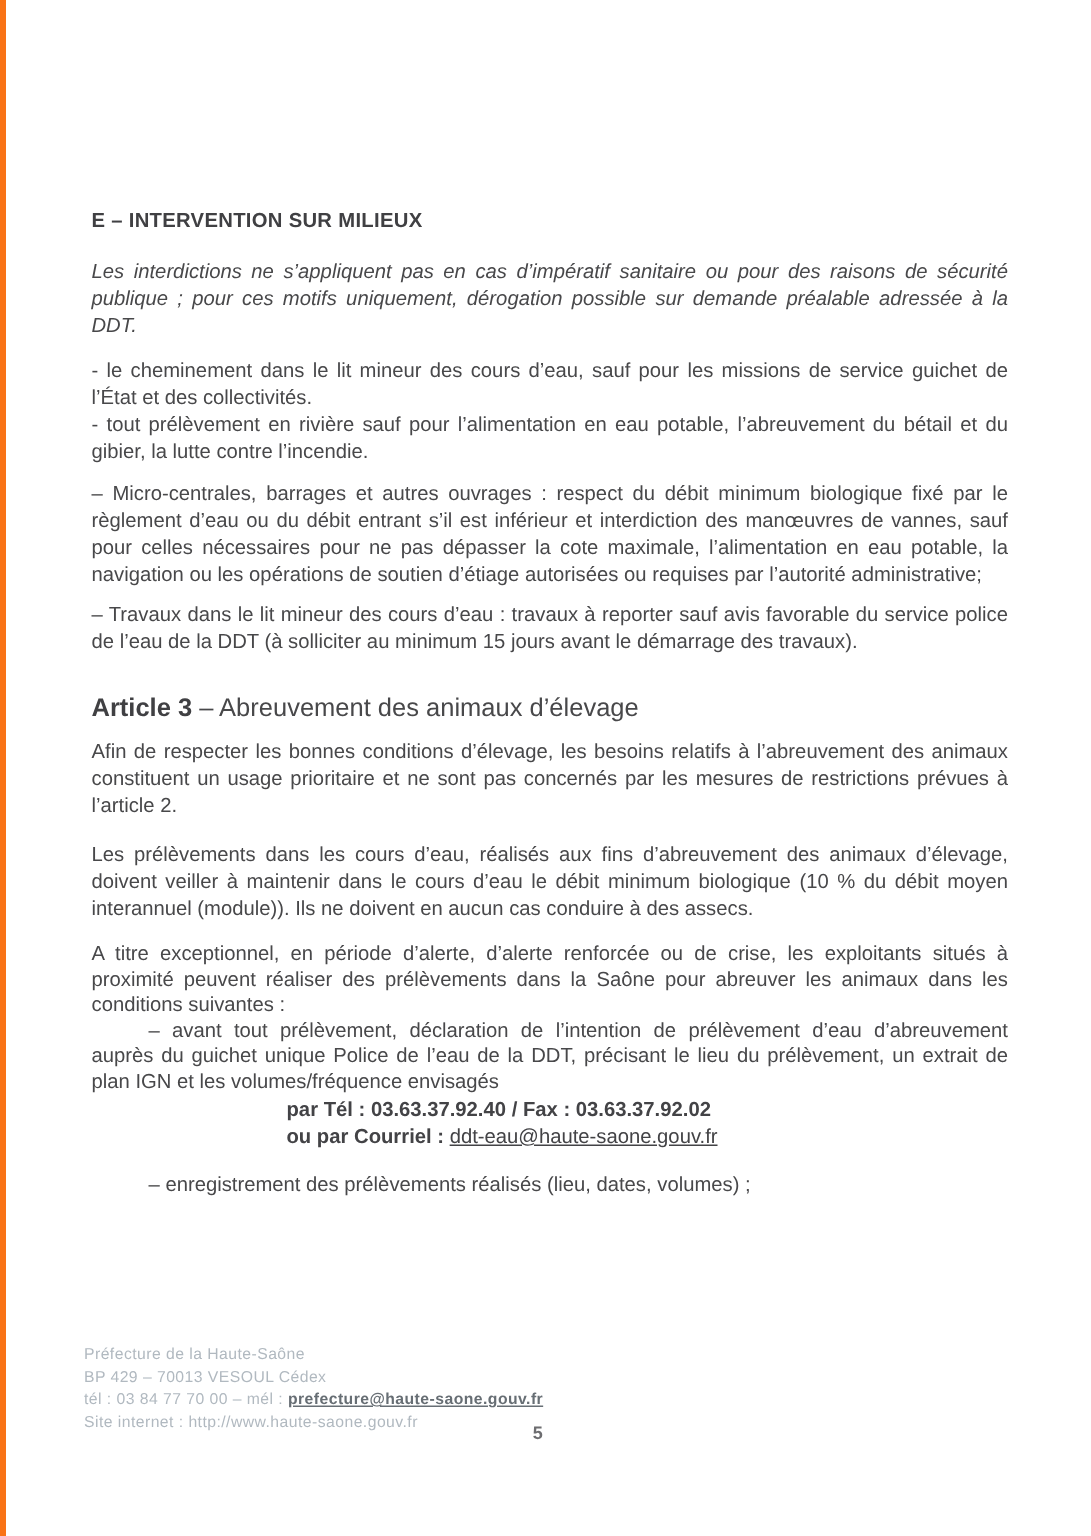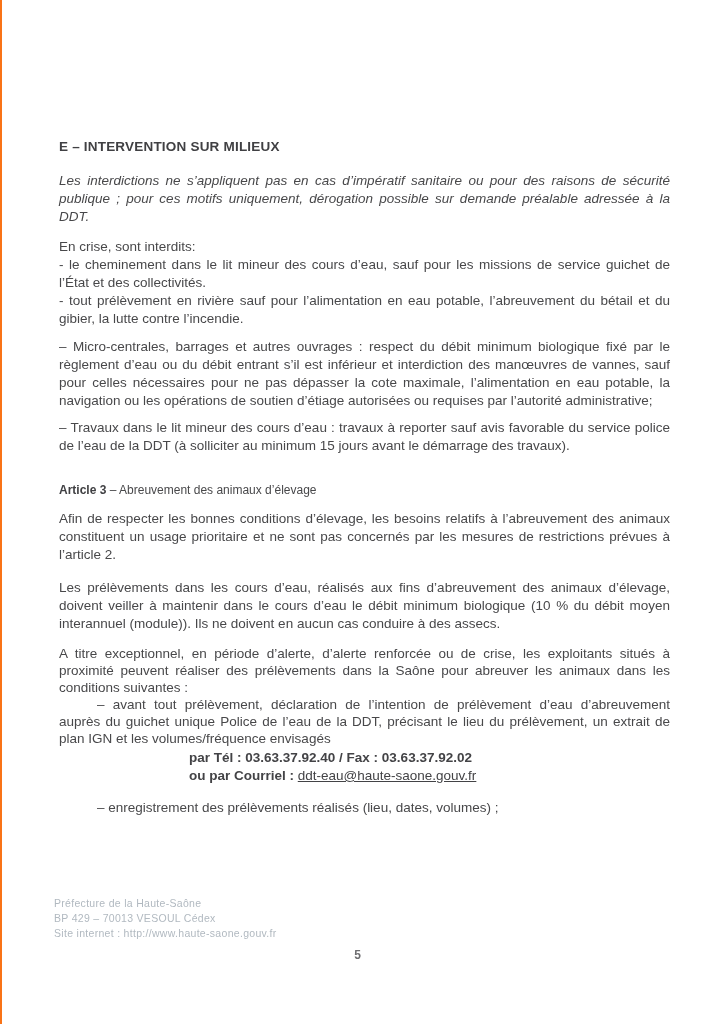--- a/index.html
+++ b/index.html
@@ -6,21 +6,21 @@
   html, body { background: #ffffff; }
   body {
     font-family: "Liberation Sans", "DejaVu Sans", sans-serif;
     width: 727px;
   }
   .page {
     position: relative;
     width: 727px;
     height: 1024px;
     background: #ffffff;
-    border-left: 2px solid #f97316;
+    border-left: 4px solid #f97316;
     overflow: hidden;
   }
   .content {
     position: absolute;
     left: 57px;
     top: 138px;
     width: 611px;
     color: #48484a;
     font-size: 13.5px;
     line-height: 18px;
@@ -36,21 +36,21 @@
     letter-spacing: 0.2px;
     margin-bottom: 16px;
   }
   .mb12 { margin-bottom: 12px; }
   .mb10 { margin-bottom: 10px; }
   .mb9  { margin-bottom: 9px; }
   .mb14 { margin-bottom: 14px; }
   .mb26 { margin-bottom: 26px; }
   .mb15 { margin-bottom: 15px; }
   .article-heading {
-    font-size: 12px;
+    font-size: 17px;
     line-height: 18px;
     font-weight: normal;
     color: #48484a;
     margin-bottom: 11px;
   }
   .article-heading .bold { color: #404043; }
   .tight { line-height: 17px; }
   .indent { text-indent: 38px; }
   .contact-block {
     margin-left: 130px;
@@ -95,21 +95,20 @@
 <body>
 
 <div class="page">
   <div class="content">
 
     <div class="section-heading">E – INTERVENTION SUR MILIEUX</div>
 
     <p class="just italic mb12">Les interdictions ne s’appliquent pas en cas d’impératif sanitaire ou pour des raisons de sécurité publique ; pour ces motifs uniquement, dérogation possible sur demande préalable adressée à la DDT.</p>
 
     <div class="mb10">
-      <div>En crise, sont interdits:</div>
       <div class="just">- le cheminement dans le lit mineur des cours d’eau, sauf pour les missions de service guichet de l’État et des collectivités.</div>
       <div class="just">- tout prélèvement en rivière sauf pour l’alimentation en eau potable, l’abreuvement du bétail et du gibier, la lutte contre l’incendie.</div>
     </div>
 
     <p class="just mb9">– Micro-centrales, barrages et autres ouvrages : respect du débit minimum biologique fixé par le règlement d’eau ou du débit entrant s’il est inférieur et interdiction des manœuvres de vannes, sauf pour celles nécessaires pour ne pas dépasser la cote maximale, l’alimentation en eau potable, la navigation ou les opérations de soutien d’étiage autorisées ou requises par l’autorité administrative;</p>
 
 
     <p class="just mb26">– Travaux dans le lit mineur des cours d’eau : travaux à reporter sauf avis favorable du service police de l’eau de la DDT (à solliciter au minimum 15 jours avant le démarrage des travaux).</p>
 
     <div class="article-heading">
@@ -132,17 +131,20 @@
       </div>
     </div>
 
     <p class="indent">– enregistrement des prélèvements réalisés (lieu, dates, volumes) ;</p>
 
   </div>
 
   <div class="footer">
     <div>Préfecture de la Haute-Saône</div>
     <div>BP 429 – 70013 VESOUL Cédex</div>
+    <div>
+      <span>tél : 03 84 77 70 00 – mél : </span><a class="footer-email">prefecture@haute-saone.gouv.fr</a>
+    </div>
     <div>Site internet : http://www.haute-saone.gouv.fr</div>
   </div>
 
   <div class="page-number">5</div>
 </div>
 
 </body></html>

